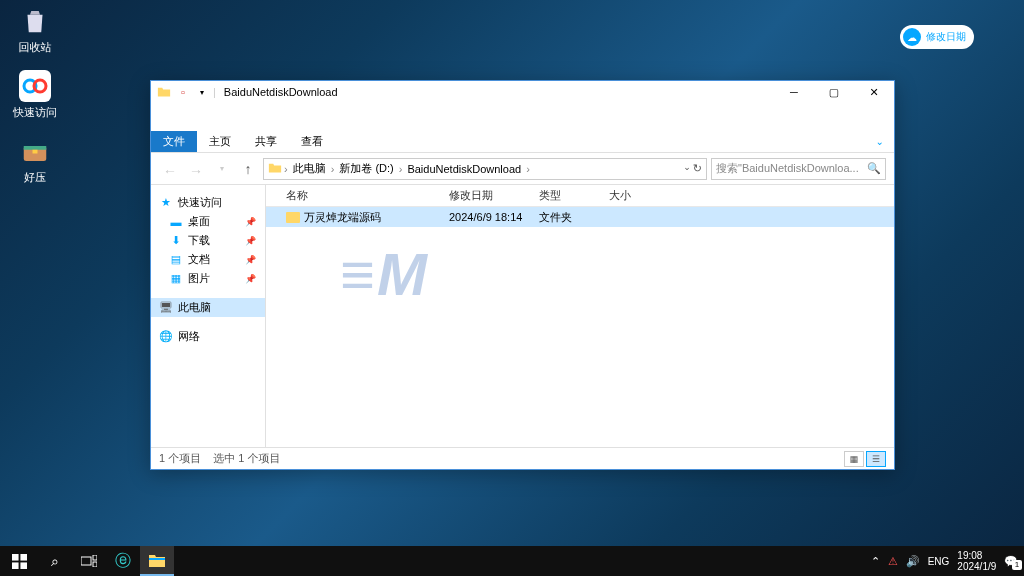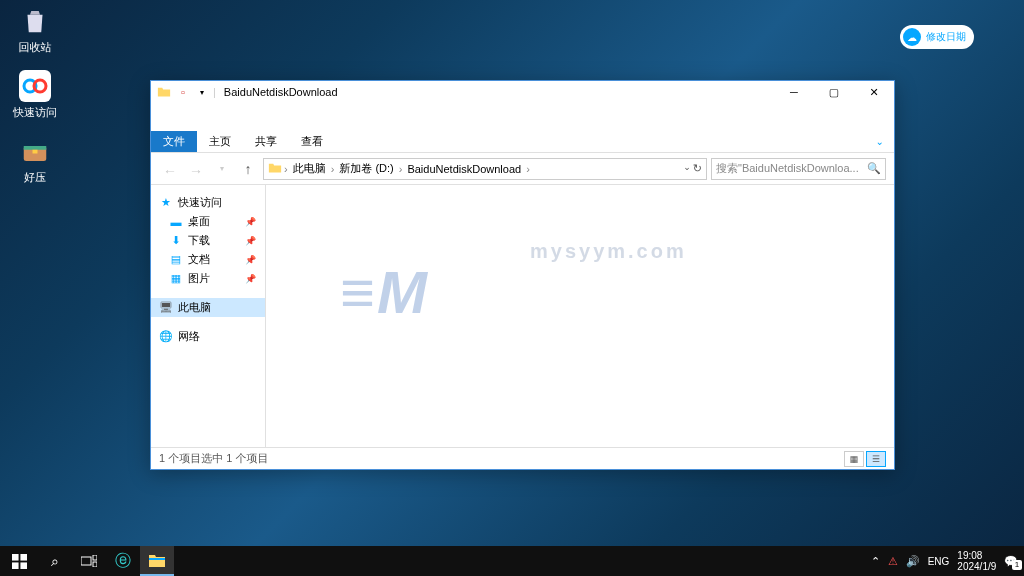--- a/index.html
+++ b/index.html
@@ -68,21 +68,21 @@
 .col.date { width: 90px; }
 .col.type { width: 70px; }
 .col.size { width: 60px; }
 .file-rows { flex: 1; }
 .file-row { display: flex; height: 20px; align-items: center; font-size: 11px; cursor: pointer; }
 .file-row.selected { background: #cce8ff; }
 .file-row .col.name { display: flex; align-items: center; gap: 4px; }
 .folder-mini { width: 14px; height: 11px; background: #ffd768; border-radius: 1px; display: inline-block; }
 
 
-.statusbar { height: 22px; border-top: 1px solid #e0e0e0; display: flex; align-items: center; padding: 2px 8px; font-size: 11px; color: #555; gap: 0; }
+.statusbar { height: 22px; border-top: 1px solid #e0e0e0; display: flex; align-items: center; padding: 2px 8px; font-size: 11px; color: #555; gap: 12px; }
 .statusbar .view-toggles { margin-left: auto; display: flex; gap: 2px; }
 .statusbar .vt { width: 20px; height: 16px; border: 1px solid #ccc; display: flex; align-items: center; justify-content: center; cursor: pointer; font-size: 9px; }
 .statusbar .vt.active { background: #cce8ff; border-color: #06a7ff; }
 
 
 .taskbar { position: absolute; bottom: 0; left: 0; right: 0; height: 30px; background: #101010; display: flex; align-items: center; }
 .taskbar-item { width: 34px; height: 30px; display: flex; align-items: center; justify-content: center; cursor: pointer; color: #fff; }
 .taskbar-item.start { width: 38px; }
 .taskbar-item.active { background: #333; border-bottom: 2px solid #76b9ed; }
 .taskbar-tray { margin-left: auto; display: flex; align-items: center; color: #fff; font-size: 10px; gap: 8px; padding-right: 6px; }
@@ -125,21 +125,20 @@
     <div class="label">好压</div>
   </div>
 </div>
 
 <div class="upload-badge">
   <div class="circle">☁</div>
   <span>修改日期</span>
 </div>
 
 <div class="watermark">
-  <div class="url">mysyym.com</div>
   <div class="main">
     <span class="logo-m">≡M</span>
   </div>
 </div>
 
 <div class="explorer">
   <div class="titlebar">
     <div class="qat">
       <span class="qat-icon">
           <svg width="14" height="14" viewBox="0 0 16 16">
@@ -228,20 +227,39 @@
         </div>
       </div>
       <div class="sidebar-group">
         <div class="sidebar-item header">
           <span class="mini-icon" style="color:#06a7ff">🌐</span>
           <span>网络</span>
         </div>
       </div>
     </div>
 
+    <div class="filelist">
+      <div class="col-headers">
+        <div class="col name">名称</div>
+        <div class="col date">修改日期</div>
+        <div class="col type">类型</div>
+        <div class="col size">大小</div>
+      </div>
+      <div class="file-rows">
+        <div class="file-row selected">
+          <div class="col name">
+            <span class="folder-mini"></span>
+            <span>万灵焯龙端源码</span>
+          </div>
+          <div class="col date">2024/6/9 18:14</div>
+          <div class="col type">文件夹</div>
+          <div class="col size"></div>
+        </div>
+      </div>
+    </div>
   </div>
 
   <div class="statusbar">
     <span>1 个项目</span>
     <span>选中 1 个项目</span>
     <div class="view-toggles">
       <div class="vt">▦</div>
       <div class="vt active">☰</div>
     </div>
   </div>

